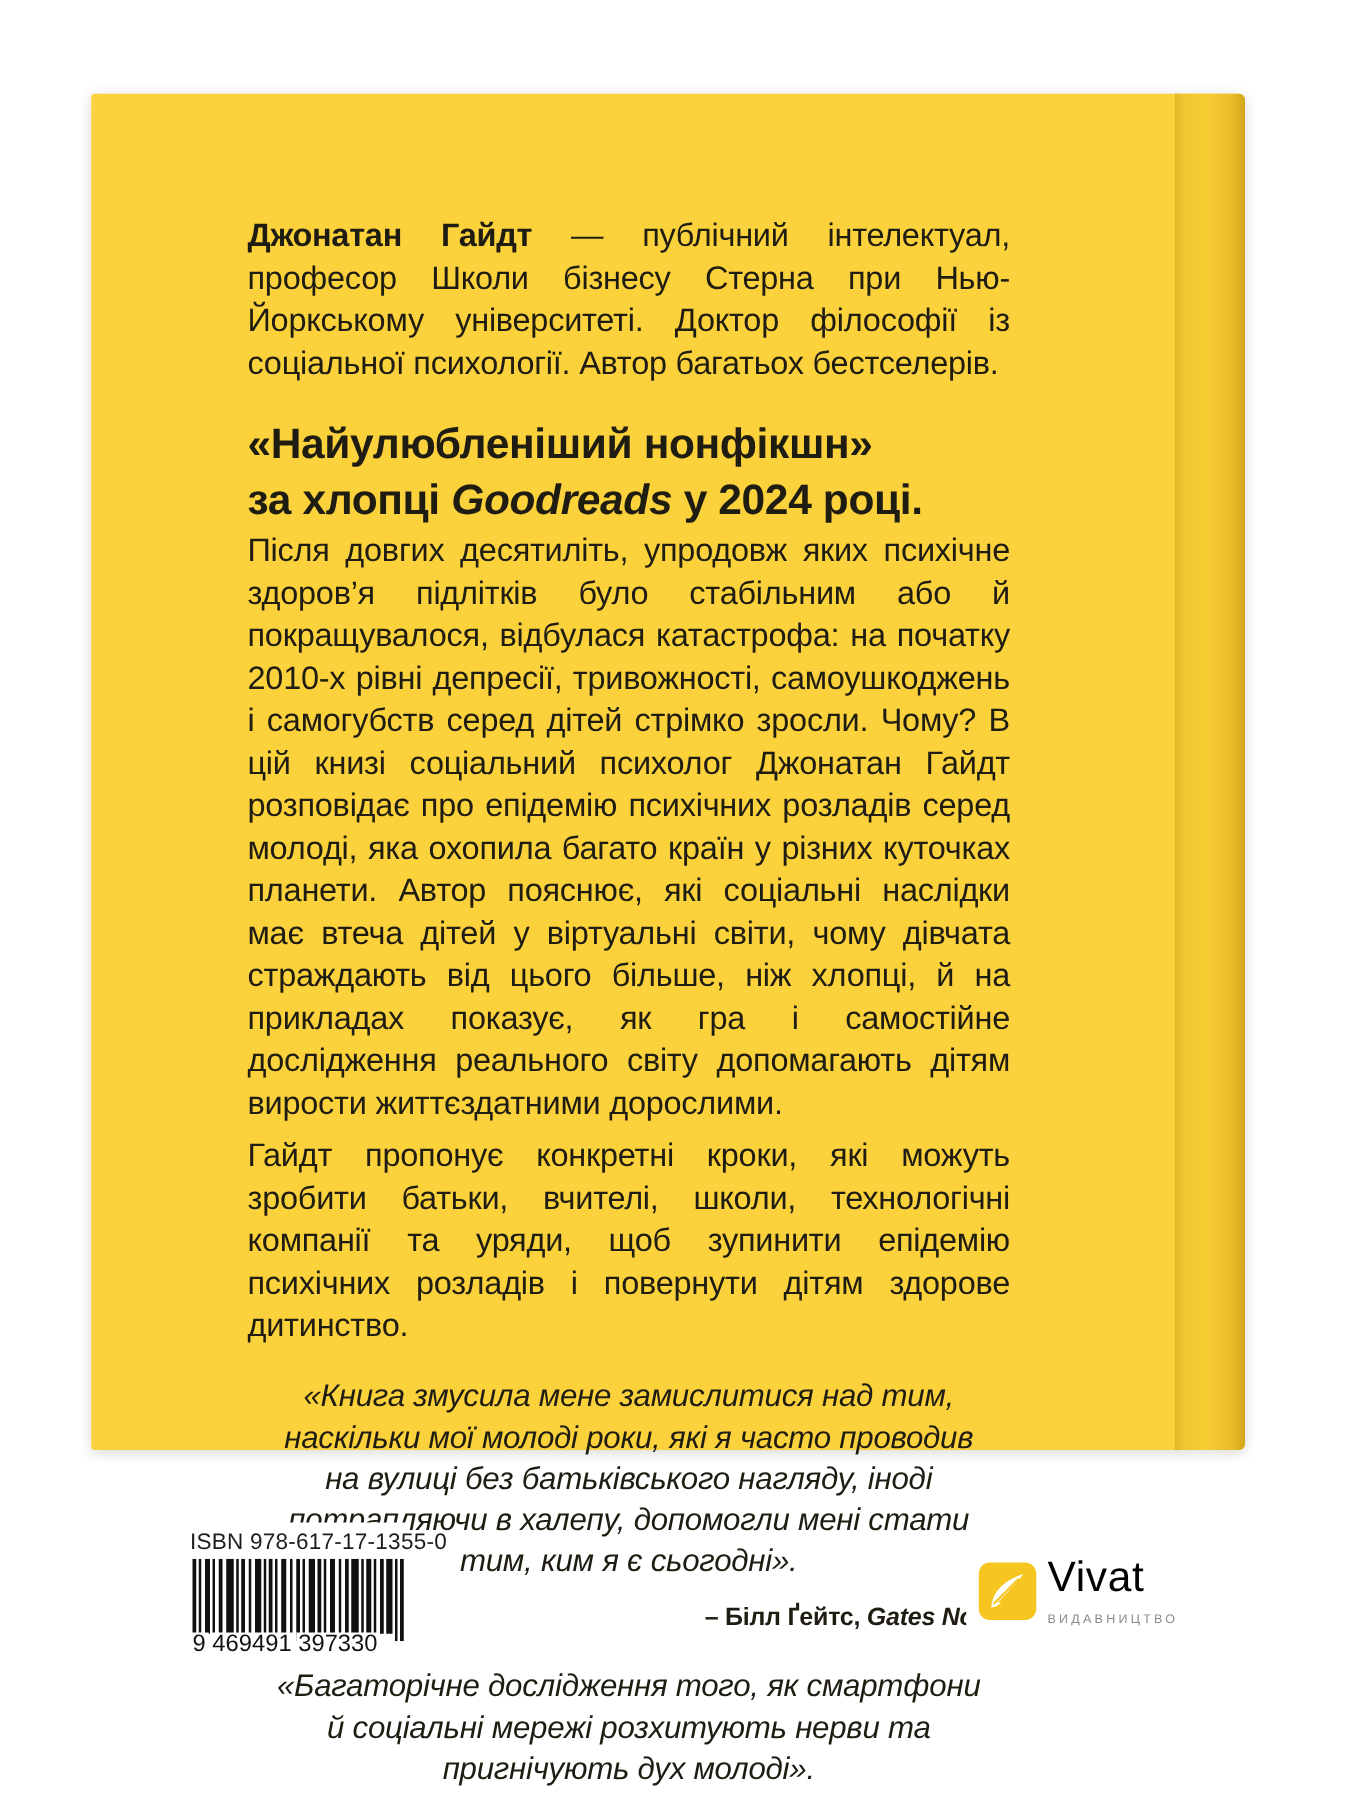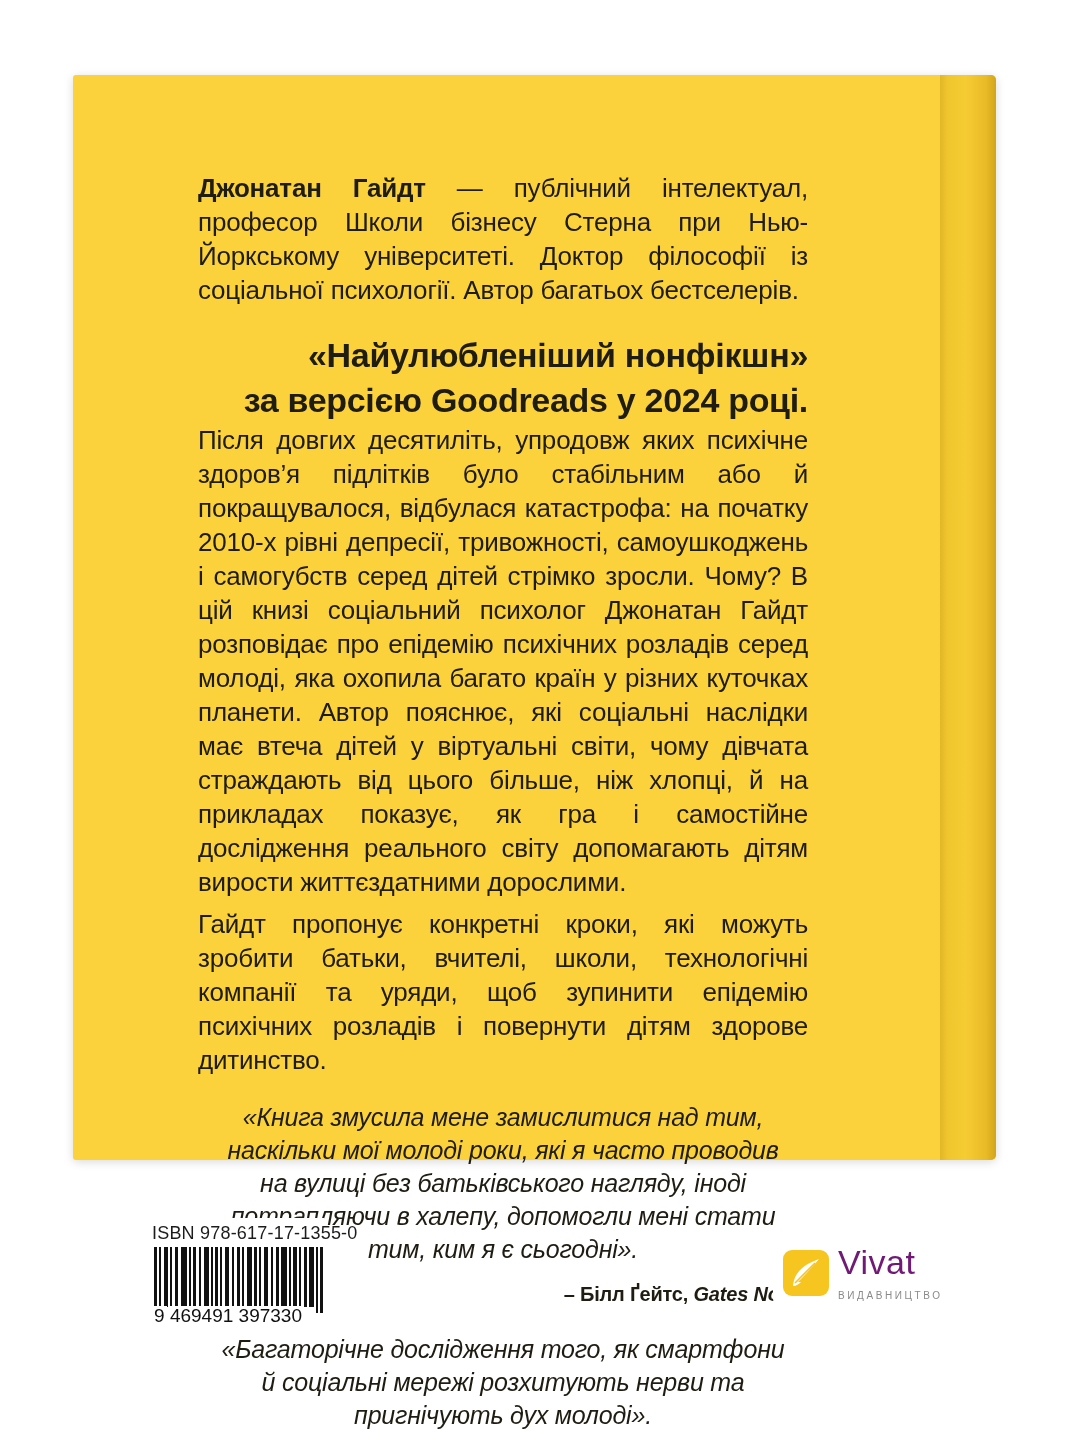--- a/index.html
+++ b/index.html
@@ -40,24 +40,24 @@
     margin:0;
     letter-spacing:-0.2px;
   }
   .bio{margin-top:96px;}
   .bio b{font-weight:bold;}
   .headline{
     margin-top:26px;
     font-size:34px;
     line-height:45px;
     font-weight:bold;
-    text-align:right;
+    text-align:left;
     letter-spacing:-0.3px;
   }
-  .headline .it{}
+  .headline .it{font-style:italic;}
   .p2{}
   .p3{margin-top:8px;}
   .quote{
     margin:24px auto 0;
     width:580px;
     font-size:25px;
     line-height:33px;
     font-style:italic;
     text-align:center;
     letter-spacing:-0.2px;
@@ -115,21 +115,21 @@
     width:46px;height:46px;
     background:#F6C51F;
     border-radius:9px;
     flex:0 0 auto;
     display:flex;align-items:center;justify-content:center;
   }
   .logo-text{margin-left:9px;display:flex;flex-direction:column;}
   .logo-name{
     font-size:34px;
     line-height:32px;
-    color:#701a75;
+    color:#000000;
     font-weight:500;
     letter-spacing:0.5px;
   }
   .logo-subtitle{
     font-size:10px;
     letter-spacing:2.6px;
     color:#8a8a8a;
     margin-top:12px;
     white-space:nowrap;
   }
@@ -140,21 +140,21 @@
 <div class="book">
 
   <div class="edge-band"></div>
 
   <div class="content">
 
     <p class="bio"><b>Джонатан Гайдт</b> <span>— публічний інтелектуал, професор Школи бізнесу Стерна при Нью-Йоркському університеті. Доктор філософії із соціальної психології. Автор багатьох бестселерів.</span></p>
 
     <div class="headline">
       <div>«Найулюбленіший нонфікшн»</div>
-      <div><span>за версією</span> <span class="it">Goodreads</span> <span>у 2024 році.</span></div>
+      <div><span>за хлопці</span> <span class="it">Goodreads</span> <span>у 2024 році.</span></div>
     </div>
 
     <p class="body-par p2">Після довгих десятиліть, упродовж яких психічне здоров’я підлітків було стабільним або й покращувалося, відбулася катастрофа: на початку 2010-х рівні депресії, тривожності, самоушкоджень і самогубств серед дітей стрімко зросли. Чому? В цій книзі соціальний психолог Джонатан Гайдт розповідає про епідемію психічних розладів серед молоді, яка охопила багато країн у різних куточках планети. Автор пояснює, які соціальні наслідки має втеча дітей у віртуальні світи, чому дівчата страждають від цього більше, ніж хлопці, й на прикладах показує, як гра і самостійне дослідження реального світу допомагають дітям вирости життєздатними дорослими.</p>
 
     <p class="body-par p3">Гайдт пропонує конкретні кроки, які можуть зробити батьки, вчителі, школи, технологічні компанії та уряди, щоб зупинити епідемію психічних розладів і повернути дітям здорове дитинство.</p>
 
     <div class="quote">«Книга змусила мене замислитися над тим, наскільки мої молоді роки, які я часто проводив на вулиці без батьківського нагляду, іноді потрапляючи в халепу, допомогли мені стати тим, ким я є сьогодні».</div>
     <div class="attribution"><span>– Білл Ґейтс,</span> <span class="src">Gates Notes</span></div>
 
     <div class="quote">«Багаторічне дослідження того, як смартфони й соціальні мережі розхитують нерви та пригнічують дух молоді».</div>

